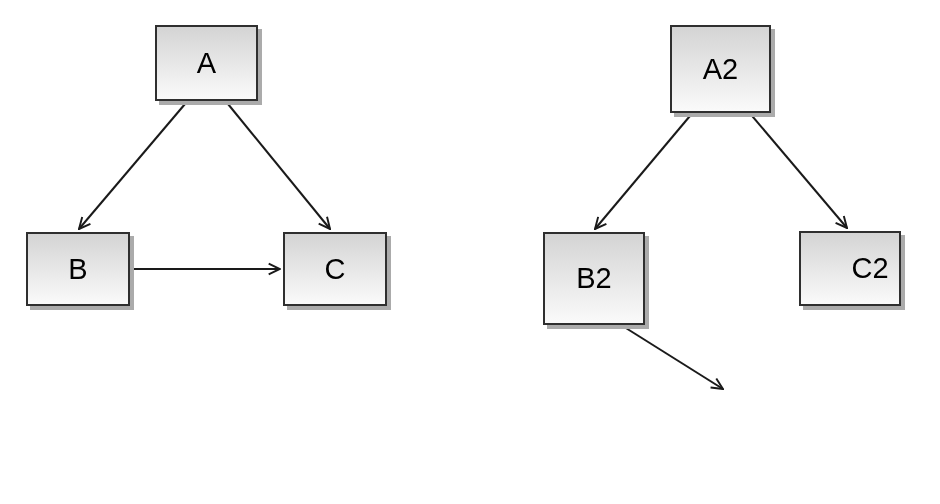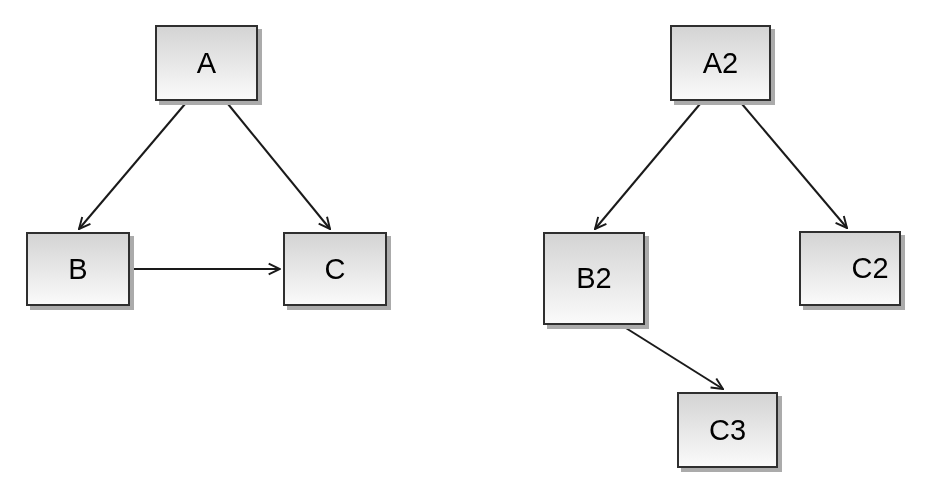--- a/index.html
+++ b/index.html
@@ -73,26 +73,23 @@
         <span class="node-label">A</span>
       </div>
       <div class="node" style="left: 26px; top: 232px; width: 104px; height: 74px;">
         <span class="node-label">B</span>
       </div>
       <div class="node" style="left: 283px; top: 232px; width: 104px; height: 74px;">
         <span class="node-label">C</span>
       </div>
     </div>
     <div class="graph-group">
-      <div class="node" style="left: 670px; top: 25px; width: 101px; height: 76px;">
+      <div class="node" style="left: 670px; top: 25px; width: 101px; height: 88px;">
         <span class="node-label">A2</span>
       </div>
       <div class="node" style="left: 543px; top: 232px; width: 102px; height: 93px;">
         <span class="node-label">B2</span>
       </div>
       <div class="node" style="left: 799px; top: 231px; width: 102px; height: 75px; padding-left: 40px;">
         <span class="node-label">C2</span>
       </div>
-      <div class="node" style="left: 677px; top: 392px; width: 101px; height: 76px;">
-        <span class="node-label">C3</span>
-      </div>
     </div>
   </div>
 
 </body></html>

